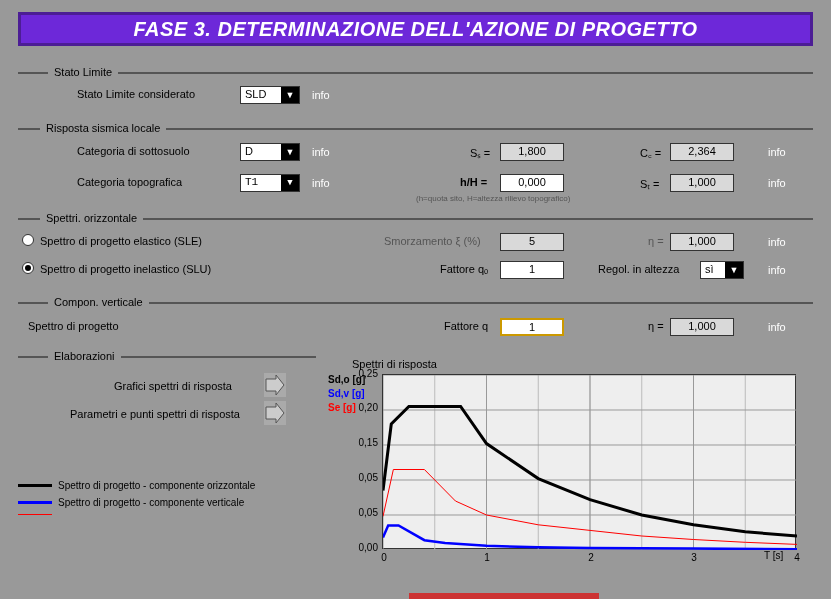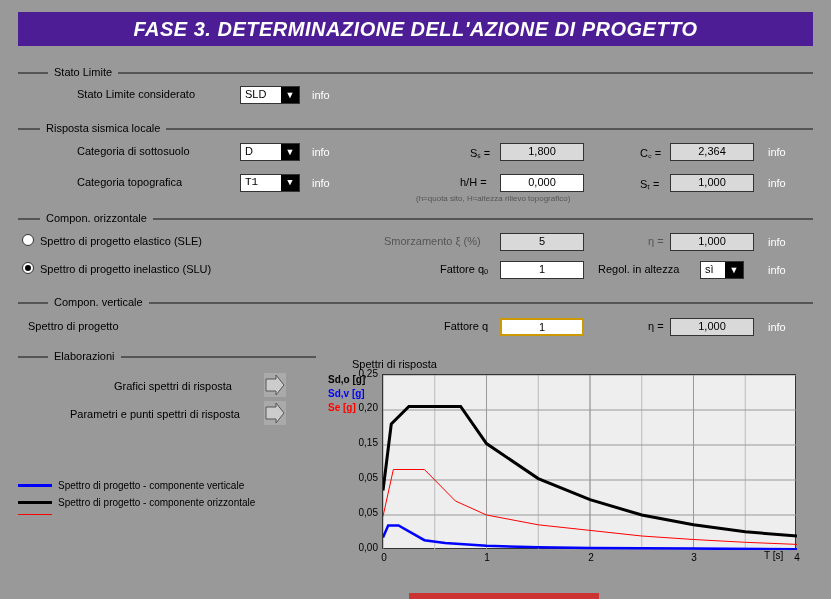--- a/index.html
+++ b/index.html
@@ -1,19 +1,19 @@
 <!DOCTYPE html>
 <html><head>
 <meta charset="utf-8">
 <style>
   *{box-sizing:border-box;margin:0;padding:0;}
   html,body{width:831px;height:599px;font-family:Arial,sans-serif;font-size:11px;color:#000;background:#999;}
   body{position:relative;}
 
-  .main-title{position:absolute;left:18px;top:12px;width:795px;height:34px;background:#4c1d95;border:1px solid #4c1d95;display:flex;align-items:center;justify-content:center;color:#fff;font-weight:bold;font-size:20px;font-style:italic;letter-spacing:0.5px;}
+  .main-title{position:absolute;left:18px;top:12px;width:795px;height:34px;background:#6d28d9;border:3px solid #4c1d95;display:flex;align-items:center;justify-content:center;color:#fff;font-weight:bold;font-size:20px;font-style:italic;letter-spacing:0.5px;}
 
   .panel{position:absolute;left:18px;width:795px;border-top:2px solid #555;}
   .panel-tab{position:absolute;top:-8px;background:#999;padding:0 6px;font-size:11px;color:#000;}
 
   
   .p1{top:72px;height:46px;}
   .p1 .panel-tab{left:30px;}
 
   
   .p2{top:128px;height:74px;}
@@ -26,21 +26,21 @@
   
   .p4{top:302px;height:32px;}
   .p4 .panel-tab{left:30px;}
 
   
   .p5{position:absolute;top:356px;left:18px;width:298px;border-top:2px solid #555;height:80px;}
   .p5 .panel-tab{left:30px;}
 
   .lbl{position:absolute;font-size:11px;color:#000;}
   .lbl-dim{color:#555;}
-  .val{position:absolute;width:84px;height:18px;border:1px solid #333;background:#fff;text-align:center;font-size:11px;padding-top:1px;}
+  .val{position:absolute;width:64px;height:18px;border:1px solid #333;background:#fff;text-align:center;font-size:11px;padding-top:1px;}
   .val.ro{background:#d9d9d9;}
   .sel{position:absolute;width:60px;height:18px;border:1px solid #333;background:#fff;display:flex;}
   .sel .txt{flex:1;text-align:left;padding:1px 4px;font-size:11px;}
   .sel .arr{width:18px;background:#000;color:#fff;display:flex;align-items:center;justify-content:center;font-size:9px;}
   .info{position:absolute;font-size:11px;color:#fff;cursor:pointer;}
   .radio{position:absolute;width:12px;height:12px;border:1px solid #333;border-radius:50%;background:#fff;display:flex;align-items:center;justify-content:center;}
   .radio.checked::after{content:"";width:6px;height:6px;background:#000;border-radius:50%;}
   .small{font-size:9px;color:#555;}
   .arrow-btn{position:absolute;width:22px;height:24px;background:#aaa;cursor:pointer;}
   .arrow-btn svg{width:22px;height:24px;}
@@ -94,29 +94,29 @@
   <span class="arr">▼</span>
 </div>
 <span class="info" style="left:312px;top:177px;">info</span>
 
 <span class="lbl" style="left:470px;top:145px;">Sₛ =</span>
 <div class="val ro" style="left:500px;top:143px;">1,800</div>
 <span class="lbl" style="left:640px;top:145px;">C꜀ =</span>
 <div class="val ro" style="left:670px;top:143px;">2,364</div>
 <span class="info" style="left:768px;top:146px;">info</span>
 
-<span class="lbl" style="left:460px;top:176px;">h/H =</span>
+<span class="lbl" style="left:460px;top:176px;font-weight:bold;">h/H =</span>
 <div class="val" style="left:500px;top:174px;">0,000</div>
 <span class="lbl" style="left:640px;top:176px;">Sₜ =</span>
 <div class="val ro" style="left:670px;top:174px;">1,000</div>
 <span class="info" style="left:768px;top:177px;">info</span>
 <span class="lbl small" style="left:416px;top:194px;font-size:8px;">(h=quota sito, H=altezza rilievo topografico)</span>
 
 <div class="panel p3">
-  <span class="panel-tab">Compon. orizzontale</span>
+  <span class="panel-tab">Spettri. orizzontale</span>
 </div>
 <div class="radio" style="left:22px;top:234px;"></div>
 <span class="lbl" style="left:40px;top:235px;">Spettro di progetto elastico (SLE)</span>
 <div class="radio checked" style="left:22px;top:262px;"></div>
 <span class="lbl" style="left:40px;top:263px;">Spettro di progetto inelastico (SLU)</span>
 
 <span class="lbl lbl-dim" style="left:384px;top:235px;">Smorzamento  ξ (%) </span>
 <div class="val ro" style="left:500px;top:233px;">5</div>
 <span class="lbl lbl-dim" style="left:648px;top:235px;">η =</span>
 <div class="val ro" style="left:670px;top:233px;">1,000</div>
@@ -152,26 +152,26 @@
 </div>
 <span class="lbl" style="left:70px;top:408px;">Parametri e punti spettri di risposta</span>
 <div class="arrow-btn" style="left:264px;top:401px;">
   <svg viewBox="0 0 22 24">
       <path d="M2 6 L12 6 L12 2 L20 12 L12 22 L12 18 L2 18 Z" fill="#ccc" stroke="#555"></path>
     </svg>
 </div>
 
 <div class="legend">
   <div class="row">
+    <div class="line" style="border-top:3px solid #000;"></div>
+    <span>Spettro di progetto - componente orizzontale</span>
+  </div>
+  <div class="row">
     <div class="line" style="border-top:3px solid #00f;"></div>
     <span>Spettro di progetto - componente verticale</span>
-  </div>
-  <div class="row">
-    <div class="line" style="border-top:3px solid #000;"></div>
-    <span>Spettro di progetto - componente orizzontale</span>
   </div>
   <div class="row">
     <div class="line" style="border-top:1px solid #f00;"></div>
   </div>
 </div>
 
 <span class="chart-title">Spettri di risposta</span>
 <div class="chart">
   <span class="series-lbl" style="left:4px;top:2px;color:#000;">Sd,o [g]</span>
   <span class="series-lbl" style="left:4px;top:16px;color:#00f;">Sd,v [g]</span>

